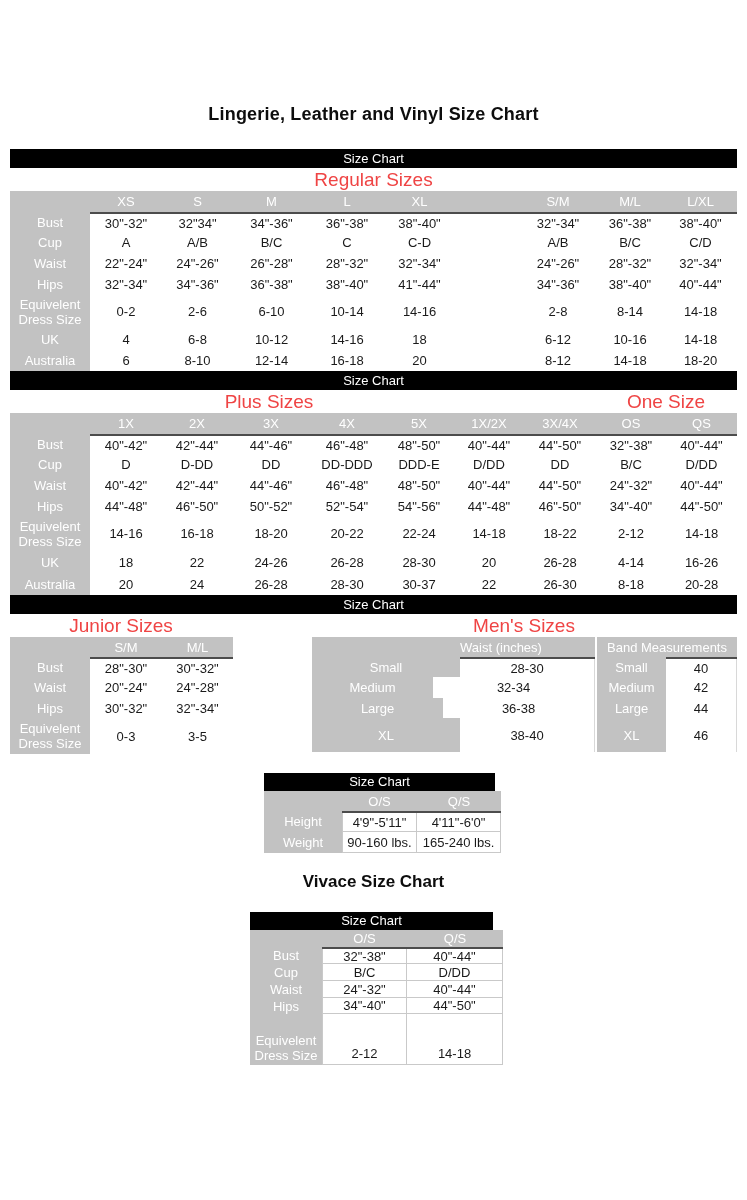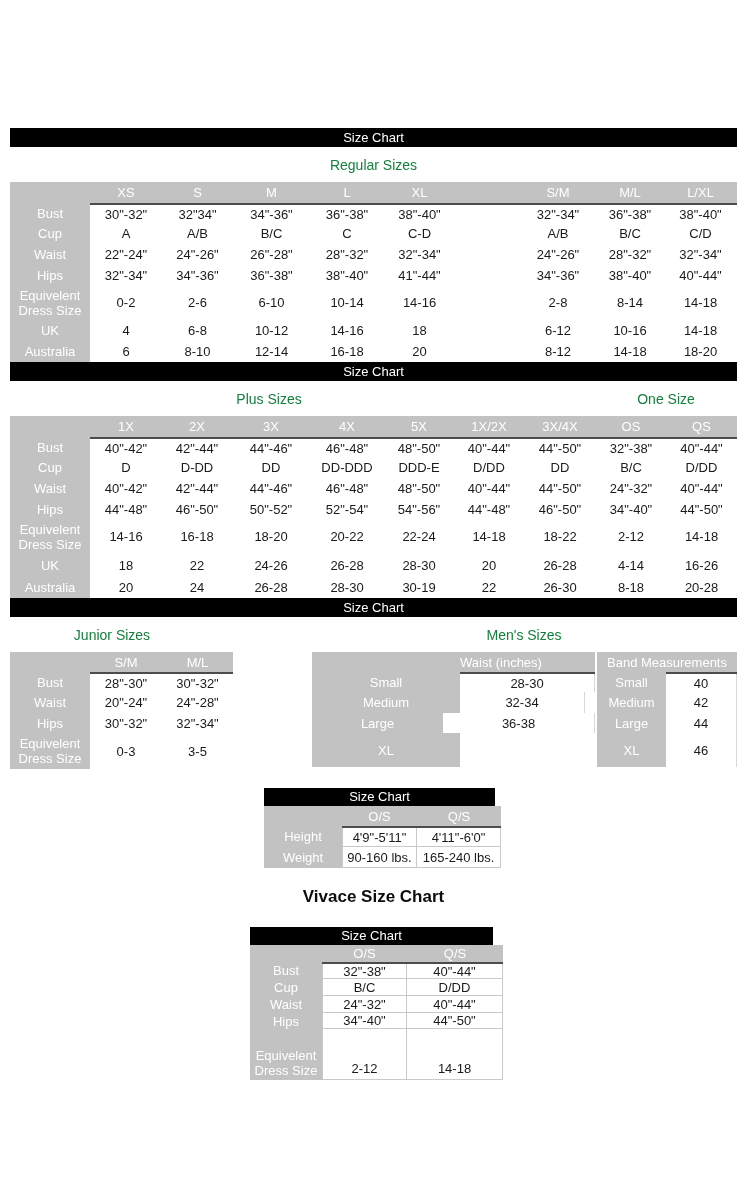--- a/index.html
+++ b/index.html
@@ -11,21 +11,21 @@
   .page { padding-top: 104px; }
   .main-title { font-size: 18px; font-weight: bold; text-align: center; color: #0d0d0d; letter-spacing: 0.2px; }
   .sub-title  { font-size: 17px; font-weight: bold; text-align: center; color: #0d0d0d; }
   .sect { margin-left: 10px; width: 727px; }
   .sect.first-sect { margin-top: 24px; }
   .bar {
     background: #000000; color: #ffffff; font-size: 13px;
     height: 19px; line-height: 19px; text-align: center;
   }
   .bar.small-bar { height: 18px; line-height: 18px; }
-  .grouprow { position: relative; height: 35px; font-size: 14px; color: #15803d; }
+  .grouprow { position: relative; height: 23px; font-size: 19px; color: #ef4444; }
   .grouplabel { position: absolute; top: 50%; transform: translate(-50%, -50%); white-space: nowrap; }
   .trow { display: flex; }
   .hdr { background: #c2c2c2; }
   .hcell {
     color: #ffffff; font-size: 13px;
     display: flex; align-items: center; justify-content: center; white-space: nowrap;
   }
   .lblcell {
     background: #c2c2c2; color: #ffffff; font-size: 13px; line-height: 15px;
     display: flex; align-items: center; justify-content: center;
@@ -48,20 +48,21 @@
   .hosiery-sect { margin-left: 264px; width: 237px; margin-top: 19px; }
   .vivace-sect  { margin-left: 250px; width: 253px; margin-top: 20px; }
   .hosiery-title { margin-top: 17px; }
   .vivace-title  { margin-top: 19px; }
 </style>
 </head>
 <body>
 
 <div class="page">
 
+  <h1 class="main-title">Lingerie, Leather and Vinyl Size Chart</h1>
 
   <section class="sect first-sect">
     <div class="bar">Size Chart</div>
     <div class="grouprow">
       <span class="grouplabel" style="left:50%;">Regular Sizes</span>
     </div>
     <div id="grid-regular">
         <div class="trow hdr" style="height: 21px;">
           <div class="hcell" style="width: 80px;"></div>
           <div class="hcell" style="width: 72px;">XS</div>
@@ -280,34 +281,34 @@
             <div class="dcell" style="width: 71px;">16-26</div>
           </div>
         </div>
         <div class="trow" style="height: 21px;">
           <div class="lblcell" style="width: 80px;">Australia</div>
           <div class="vals">
             <div class="dcell" style="width: 72px;">20</div>
             <div class="dcell" style="width: 70px;">24</div>
             <div class="dcell" style="width: 78px;">26-28</div>
             <div class="dcell" style="width: 74px;">28-30</div>
-            <div class="dcell" style="width: 70px;">30-19</div>
+            <div class="dcell" style="width: 70px;">30-37</div>
             <div class="dcell" style="width: 70px;">22</div>
             <div class="dcell" style="width: 72px;">26-30</div>
             <div class="dcell" style="width: 70px;">8-18</div>
             <div class="dcell" style="width: 71px;">20-28</div>
           </div>
         </div>
       </div>
   </section>
 
   <section class="sect">
     <div class="bar">Size Chart</div>
     <div class="grouprow">
-      <span class="grouplabel" style="left:102px;">Junior Sizes</span>
+      <span class="grouplabel" style="left:111px;">Junior Sizes</span>
       <span class="grouplabel" style="left:514px;">Men's Sizes</span>
     </div>
     <div class="row-flex">
       <div id="grid-junior" style="width:223px;">
           <div class="trow hdr" style="height: 20px;">
             <div class="hcell" style="width: 80px;"></div>
             <div class="hcell" style="width: 72px;">S/M</div>
             <div class="hcell" style="width: 71px;">M/L</div>
           </div>
           <div class="trow" style="height: 20px;">
@@ -347,31 +348,34 @@
             </div>
             <div class="trow" style="height: 20px;">
               <div class="lblcell" style="width: 148px;">Small</div>
               <div class="vals first">
                 <div class="dcell" style="width: 135px;">28-30</div>
               </div>
             </div>
             <div class="trow" style="height: 21px;">
               <div class="lblcell" style="width: 148px;">Medium</div>
               <div class="vals">
-                <div class="dcell" style="width: 125px;">32-34</div>
+                <div class="dcell" style="width: 162px;">32-34</div>
               </div>
             </div>
             <div class="trow" style="height: 20px;">
               <div class="lblcell" style="width: 148px;">Large</div>
               <div class="vals">
                 <div class="dcell" style="width: 152px;">36-38</div>
               </div>
             </div>
             <div class="trow" style="height: 34px;">
               <div class="lblcell" style="width: 148px;">XL</div>
+              <div class="vals">
+                <div class="dcell" style="width: 135px;">38-40</div>
+              </div>
             </div>
           </div>
           <div style="width: 2px;"></div>
           <div class="mens-grid" style="width: 140px;">
             <div class="trow hdr" style="height: 20px;">
               <div class="hcell" style="width: 140px;">Band Measurements</div>
             </div>
             <div class="trow" style="height: 20px;">
               <div class="lblcell" style="width: 69px;">Small</div>
               <div class="vals first">

